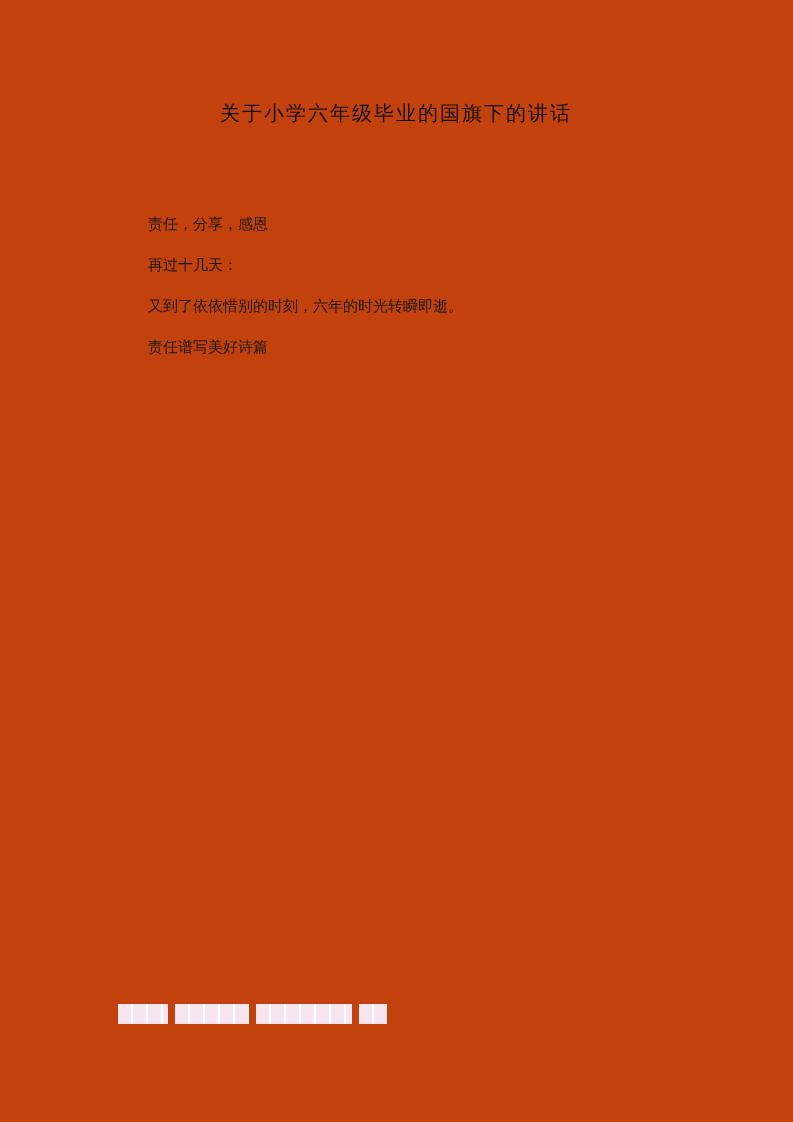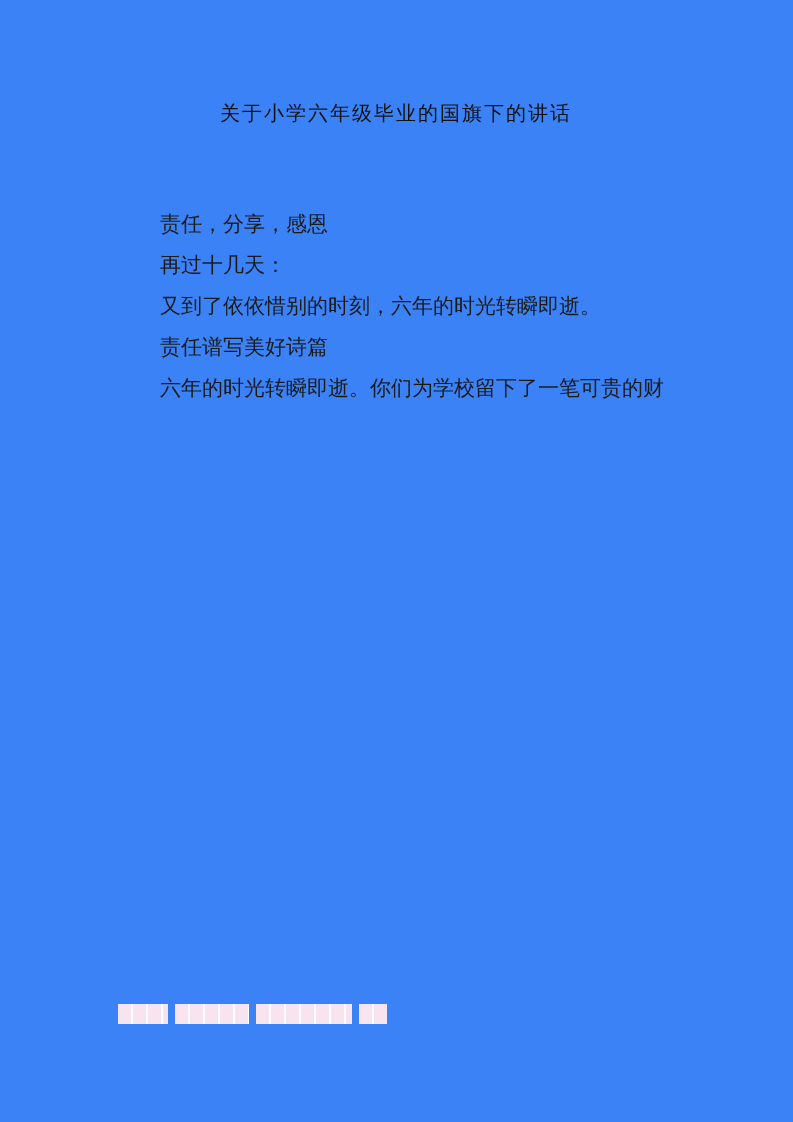--- a/index.html
+++ b/index.html
@@ -4,21 +4,21 @@
 <style>
   html, body {
     margin: 0;
     padding: 0;
     background: #ffffff;
   }
   .page {
     position: relative;
     width: 793px;
     height: 1122px;
-    background: #3b82f6;
+    background: #c2410c;
     overflow: hidden;
     font-family: "DejaVu Sans", sans-serif;
     color: #1a1a1a;
   }
   .content {
     position: absolute;
     left: 118px;
     top: 0;
     width: 556px;
   }
@@ -28,21 +28,21 @@
     margin-bottom: 76px;
     text-align: center;
     font-size: 20px;
     font-weight: 400;
     letter-spacing: 2px;
     line-height: 30px;
     color: #111111;
   }
   .doc-body p.para {
     margin: 0;
-    font-size: 21px;
+    font-size: 15px;
     line-height: 41px;
     text-align: justify;
     text-indent: 2em;
     word-break: break-all;
   }
   
   .watermark {
     position: absolute;
     left: 118px;
     top: 1004px;
@@ -69,21 +69,20 @@
 <body>
 
 <div class="page">
   <div class="content">
     <h1 class="doc-title">关于小学六年级毕业的国旗下的讲话</h1>
     <div class="doc-body" id="doc-body">
         <p class="para">责任，分享，感恩</p>
         <p class="para">再过十几天：</p>
         <p class="para">又到了依依惜别的时刻，六年的时光转瞬即逝。</p>
         <p class="para">责任谱写美好诗篇</p>
-        <p class="para">六年的时光转瞬即逝。你们为学校留下了一笔可贵的财</p>
       </div>
   </div>
 
   <div class="watermark" id="watermark" style="--wm-color: #f8e4ee;">
     <div class="wm-seg s1"></div>
     <div class="wm-seg s2"></div>
     <div class="wm-seg s3"></div>
     <div class="wm-seg s4"></div>
   </div>
 </div>

